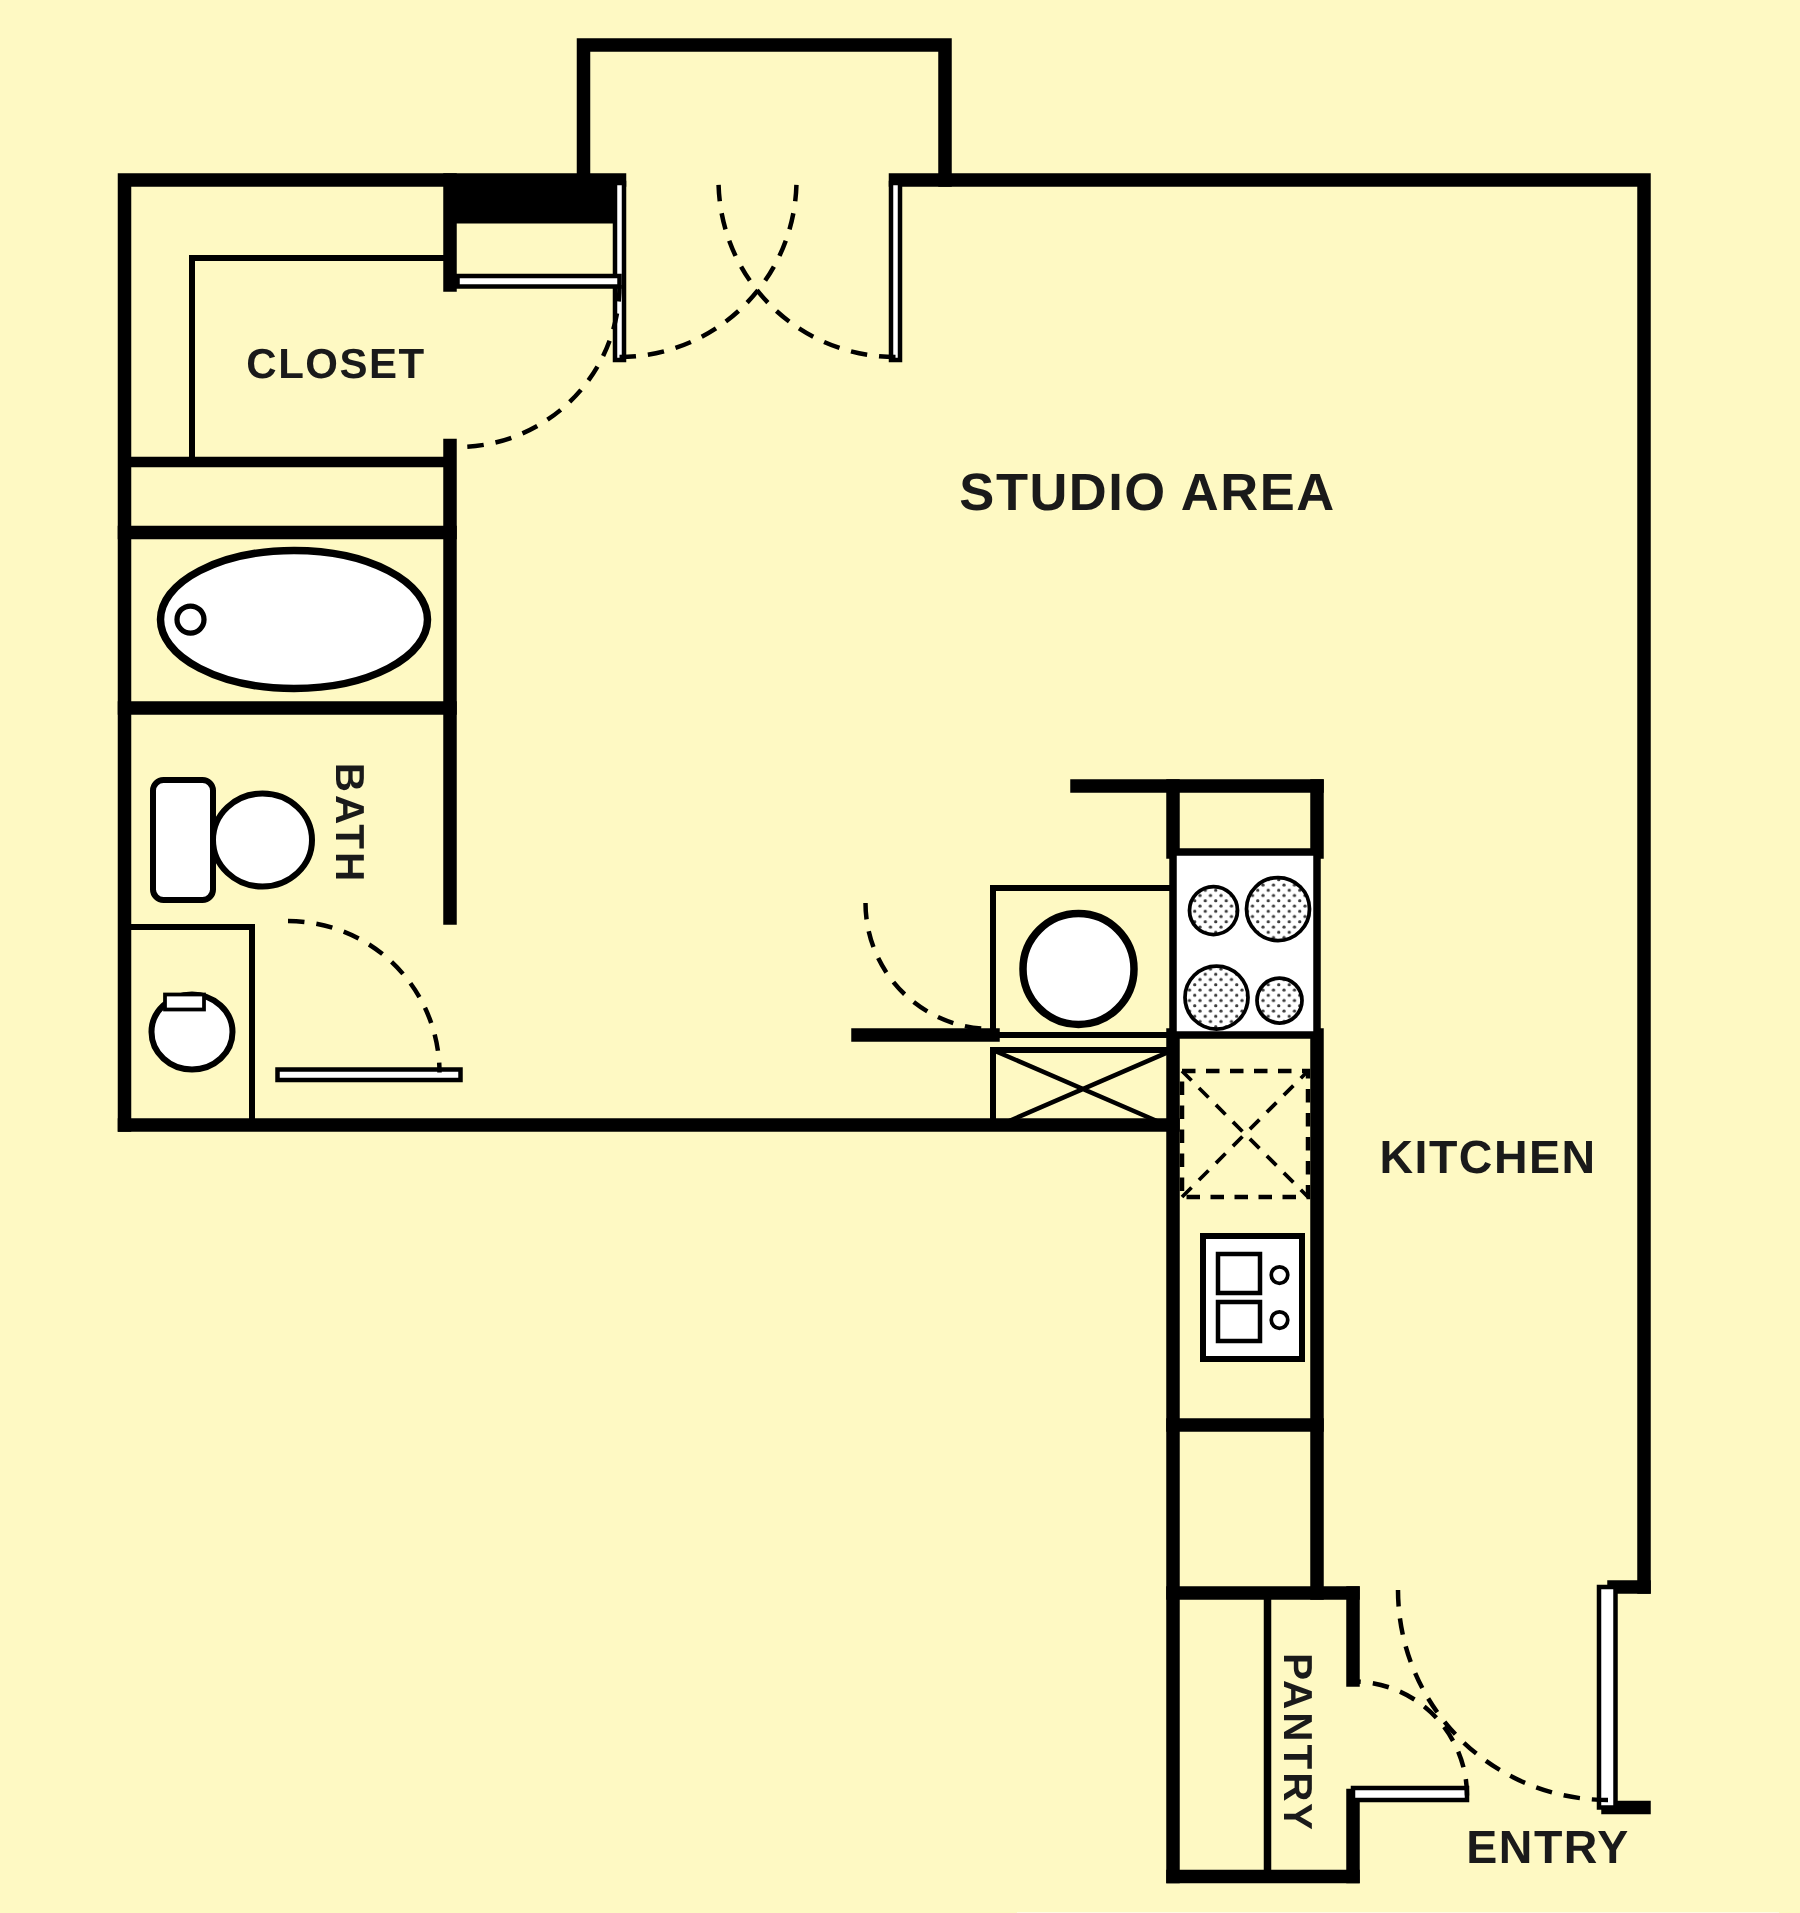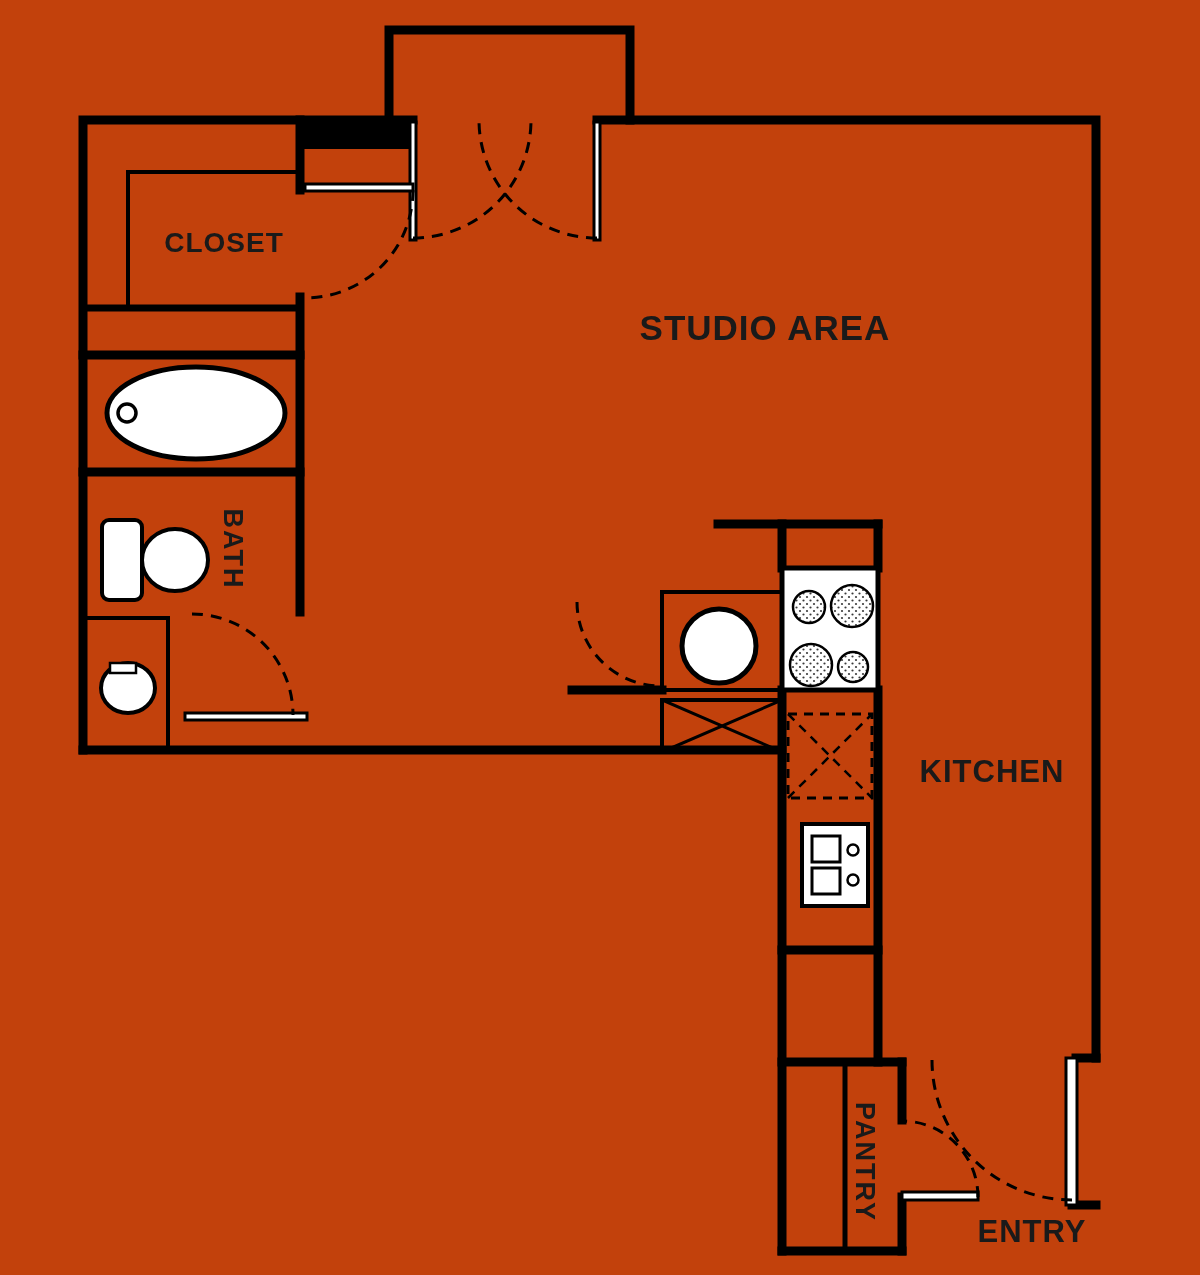--- a/index.html
+++ b/index.html
@@ -1,20 +1,20 @@
 <!DOCTYPE html>
 <html><head>
 <meta charset="utf-8">
 <style>
   html, body { margin: 0; padding: 0; background: #ffffff; }
   .page {
     position: relative;
     width: 1200px;
     height: 1275px;
-    background: #c2410c;
+    background: #fef9c3;
     overflow: hidden;
   }
   svg { display: block; }
   .plan-label {
     font-family: "Liberation Sans", sans-serif;
     font-weight: 700;
     fill: #1a1a1a;
   }
 </style>
 </head>

